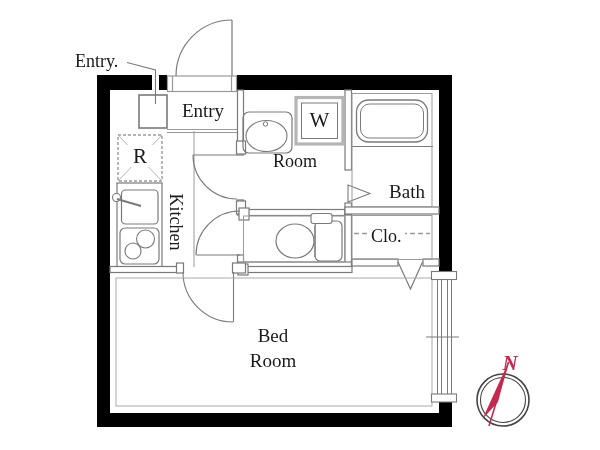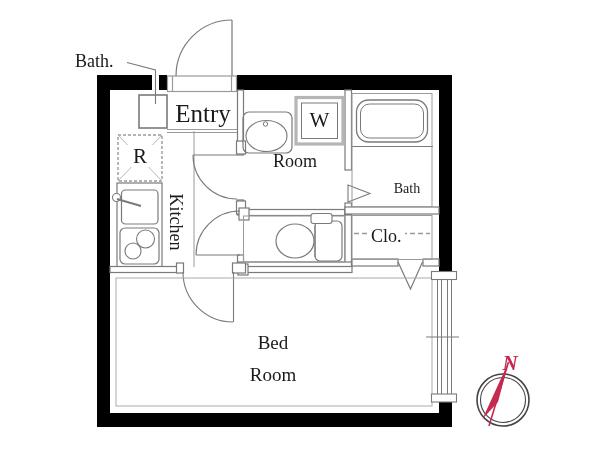--- a/index.html
+++ b/index.html
@@ -14,29 +14,29 @@
   #plan{
     position:relative;width:600px;height:450px;background:var(--bg);
     font-family:"Liberation Serif", serif;color:var(--text);
     overflow:hidden;
   }
   #plan svg{position:absolute;left:0;top:0;}
   .lbl{position:absolute;color:var(--text);white-space:nowrap;}
   .center{text-align:center;}
   .twoline span{display:block;line-height:1.12;}
   #lbl-shoe{left:75px;top:51px;font-size:18px;}
-  #lbl-entry{left:170px;top:100px;width:66px;font-size:25px;}
+  #lbl-entry{left:170px;top:100px;width:66px;font-size:19px;}
   #lbl-fridge{left:127px;top:145px;width:26px;font-size:21px;background:var(--bg);line-height:1.05;}
   #lbl-kitchen{left:136px;top:182px;width:80px;height:80px;display:flex;align-items:center;justify-content:center;font-size:18px;transform:rotate(90deg);}
   #lbl-washer{left:307px;top:108px;width:25px;font-size:21px;}
   #lbl-powder{left:243px;top:151px;width:104px;font-size:18px;}
-  #lbl-bath{left:378px;top:181px;width:58px;font-size:14px;}
+  #lbl-bath{left:378px;top:181px;width:58px;font-size:19px;}
   #lbl-closet{left:368px;top:226px;font-size:18px;background:var(--bg);padding:0 3px;font-family:Liberation Serif, serif;}
   #lbl-bedroom{left:213px;top:324px;width:120px;font-size:19px;}
-  #lbl-bedroom span{line-height:1.3;margin-top:7px;}
+  #lbl-bedroom span{line-height:1.3;}
   #lbl-north{left:492px;top:351px;width:36px;font-size:21px;font-style:italic;font-weight:bold;color:var(--red);}
 </style>
 </head>
 <body>
 
 <div id="plan">
 
   <svg width="600" height="450" viewBox="0 0 600 450">
 
     <g fill="var(--wall)" stroke="none">
@@ -158,21 +158,21 @@
     </g>
 
     <g>
       <circle cx="503" cy="400" r="26" fill="none" stroke="#444" stroke-width="1.6"></circle>
       <circle cx="503" cy="400" r="22.5" fill="none" stroke="#444" stroke-width="1.1"></circle>
       <path d="M 508.5 362 L 482.5 419 L 498 402 Z" fill="var(--red)" stroke="none"></path>
       <line x1="508.5" y1="362" x2="489" y2="426" stroke="var(--red)" stroke-width="1.6"></line>
     </g>
   </svg>
 
-  <div class="lbl" id="lbl-shoe">Bath.</div>
+  <div class="lbl" id="lbl-shoe">Entry.</div>
   <div class="lbl center" id="lbl-entry">Entry</div>
   <div class="lbl center" id="lbl-fridge">R</div>
   <div class="lbl" id="lbl-kitchen">Kitchen</div>
   <div class="lbl center" id="lbl-washer">W</div>
   <div class="lbl center twoline" id="lbl-powder">
     <span>Room</span>
   </div>
   <div class="lbl center" id="lbl-bath">Bath</div>
   <div class="lbl center" id="lbl-closet">Clo.</div>
   <div class="lbl center twoline" id="lbl-bedroom">

